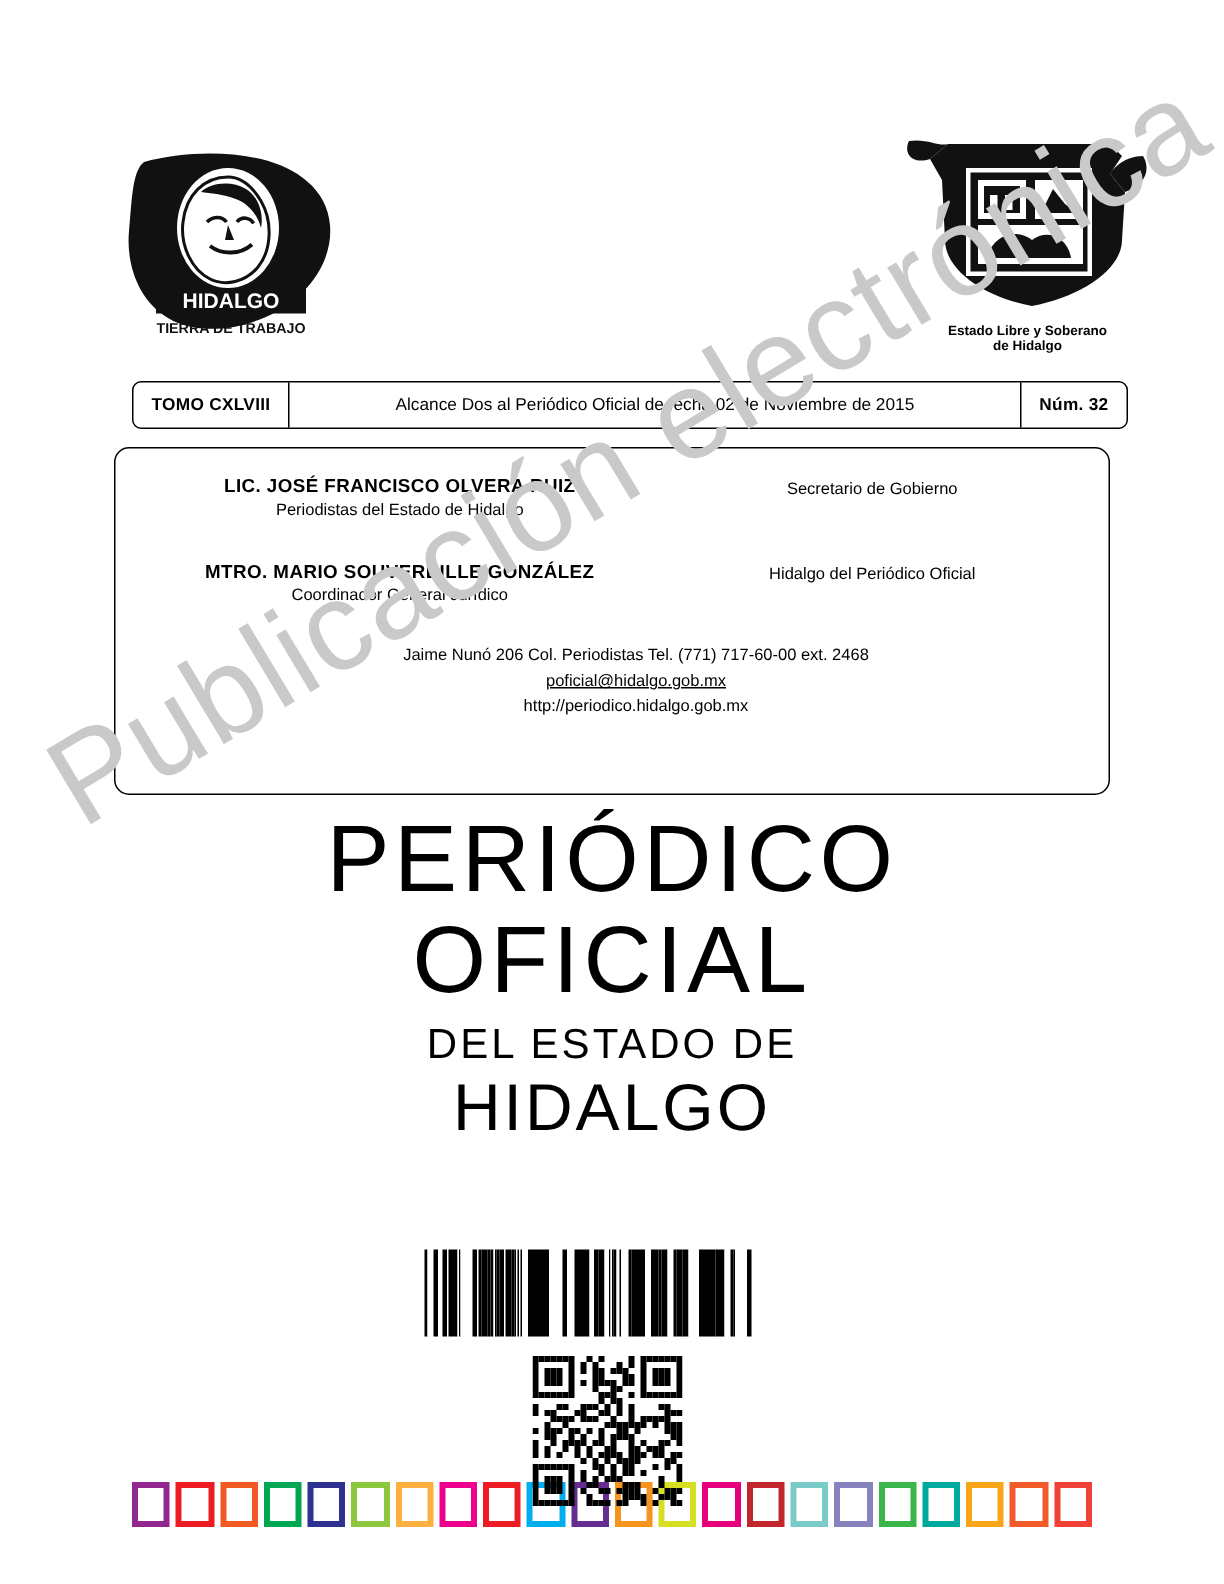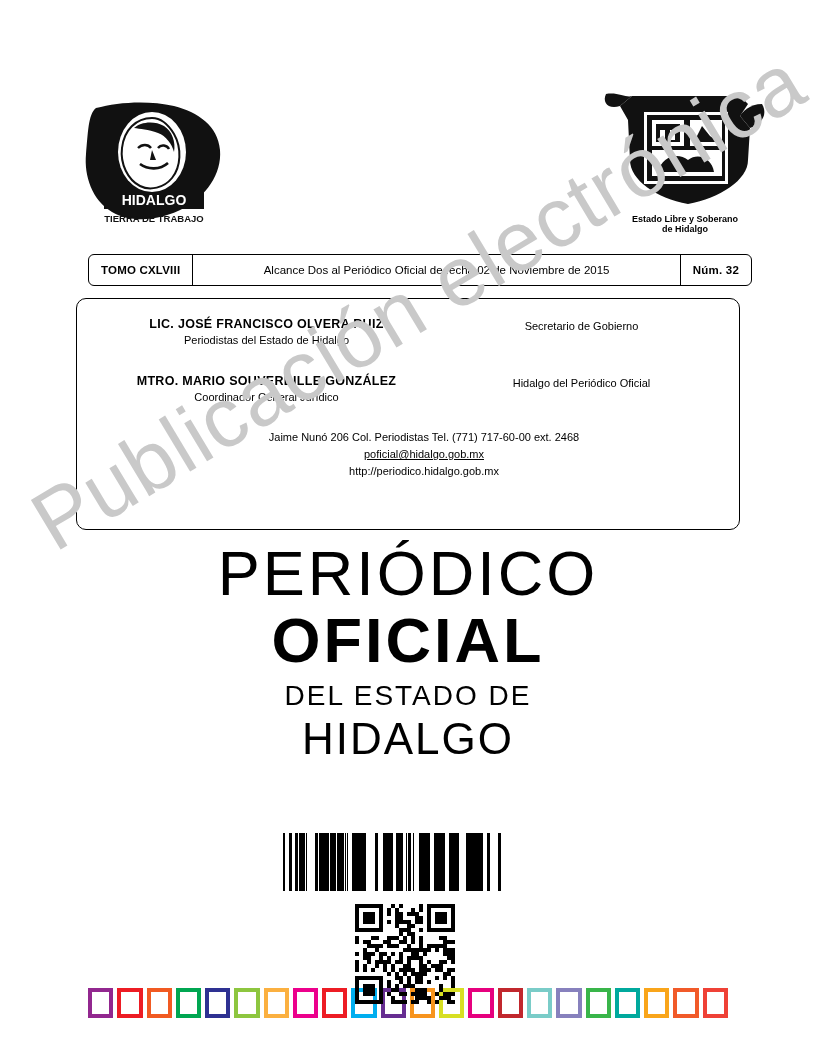--- a/index.html
+++ b/index.html
@@ -142,21 +142,21 @@
   .mast-1 {
     font-size: 63px;
     letter-spacing: 3px;
     line-height: 1.05;
     font-weight: 300;
   }
   .mast-2 {
     font-size: 63px;
     letter-spacing: 3px;
     line-height: 1.08;
-    font-weight: 700;
+    font-weight: 400;
   }
   .mast-3 {
     font-size: 28px;
     letter-spacing: 2px;
     line-height: 1.25;
     font-weight: 300;
     margin-top: 4px;
   }
   .mast-4 {
     font-size: 44px;

